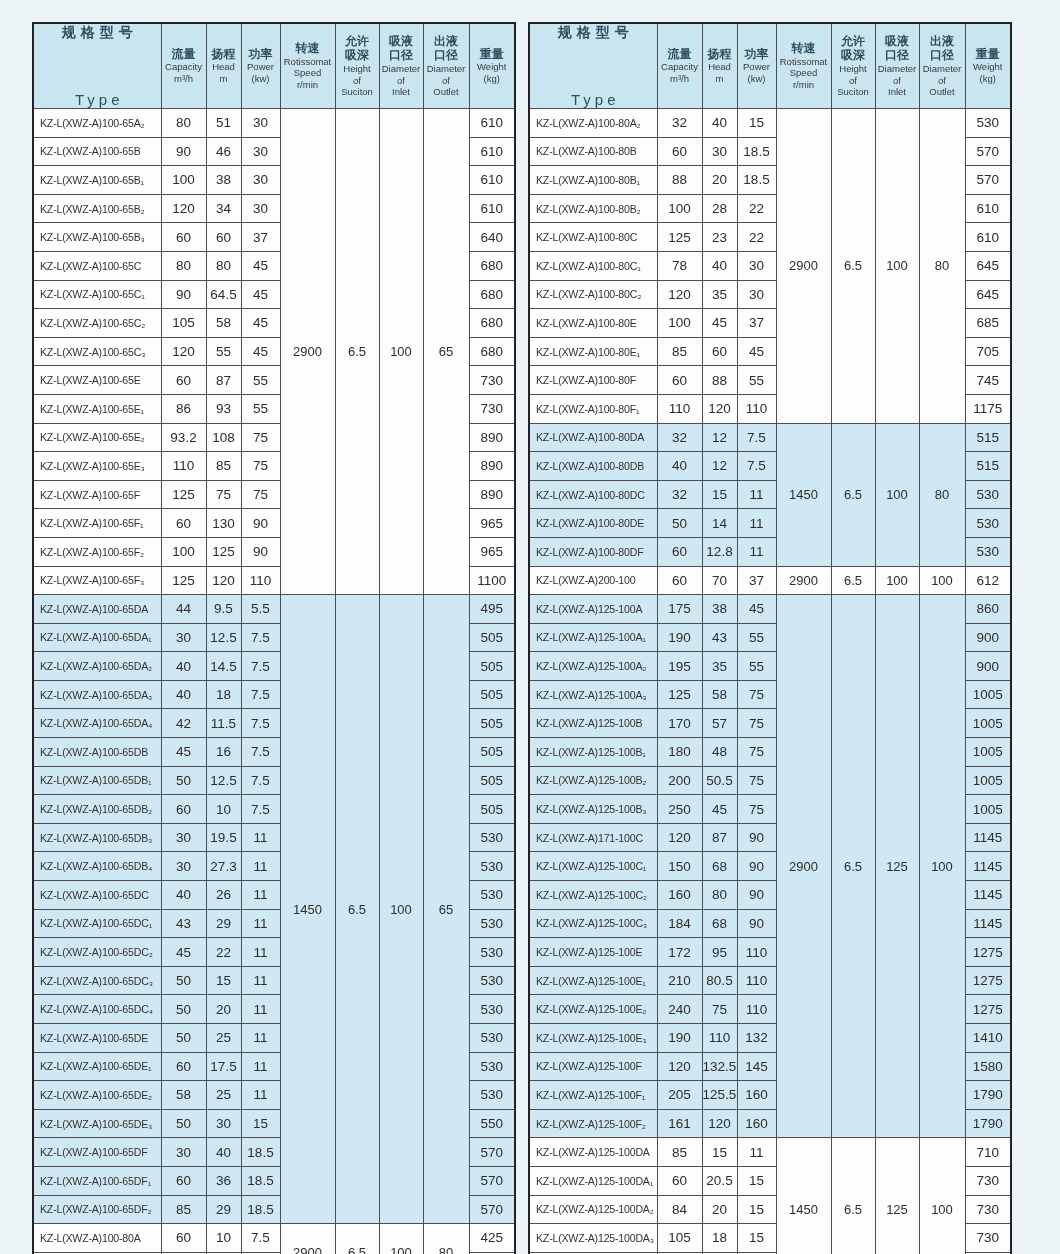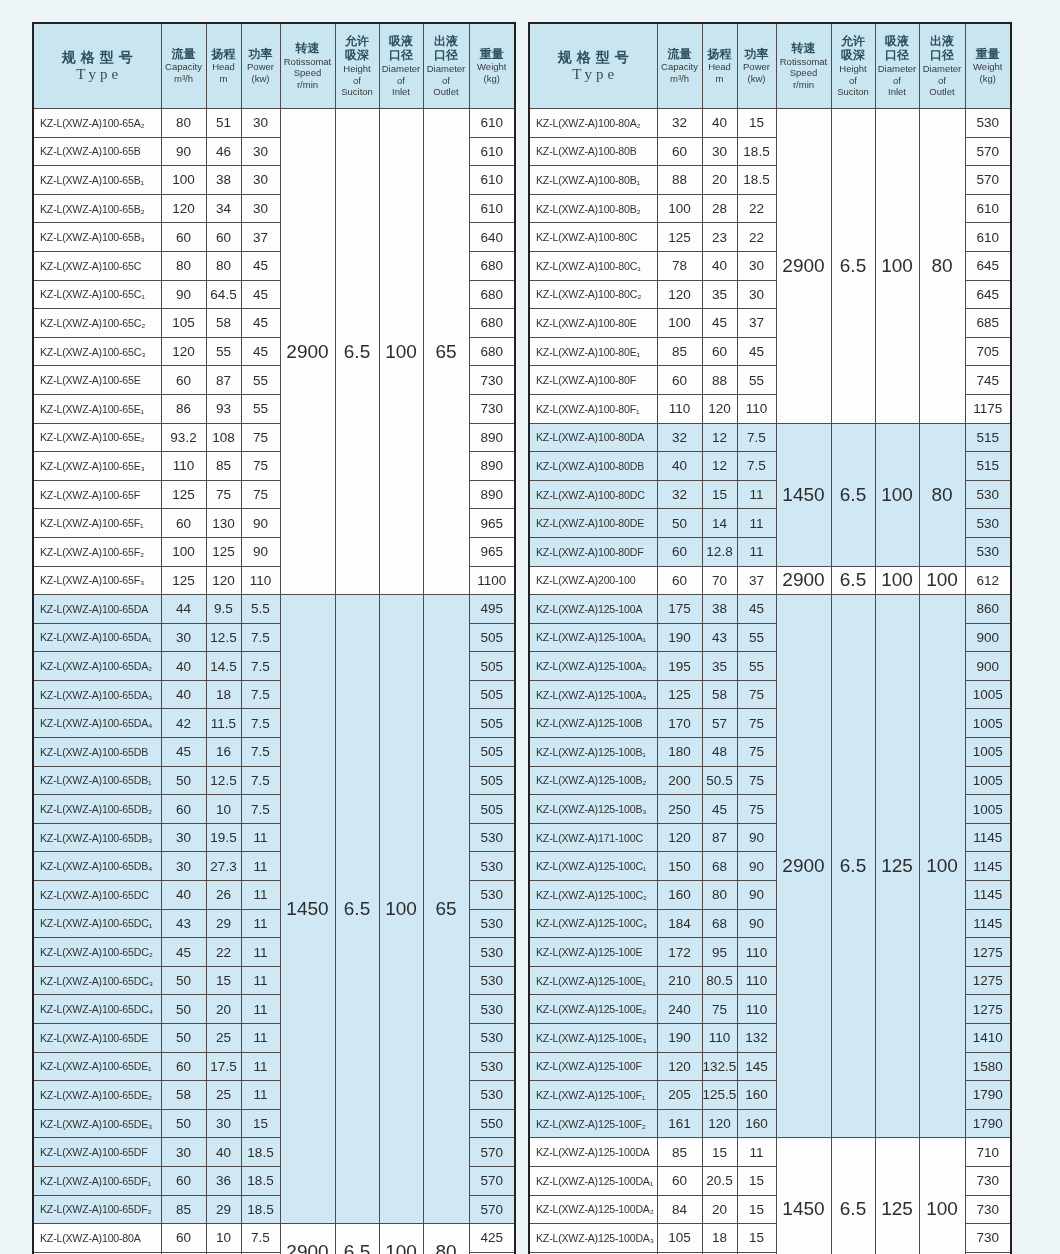--- a/index.html
+++ b/index.html
@@ -35,37 +35,37 @@
     background:#c9e5f0;
     font-weight:normal;
   }
   .hcell{
     display:flex;flex-direction:column;
     justify-content:center;align-items:center;
     gap:1px;height:100%;
   }
   .hcell .cn{font-size:12px;line-height:1.15;color:#254;color:#2f4f5f;font-weight:bold;}
   .hcell .en{font-size:9.5px;line-height:1.1;color:#3a3a3a;}
-  .hcell-type{justify-content:center;padding:8px 0;}
+  .hcell-type{justify-content:space-between;padding:8px 0;}
   .hcell-type .cn{font-size:14px;letter-spacing:5px;text-indent:5px;}
-  .hcell-type .en{font-size:15px;letter-spacing:4px;text-indent:4px;color:#2f4f5f;font-family:Liberation Serif, serif;}
+  .hcell-type .en{font-size:15px;letter-spacing:4px;text-indent:4px;color:#2f4f5f;}
   .spec tbody td{
     height:27.6px;
     text-align:center;
     font-size:13.5px;
     background:#fdfdfd;
   }
   .spec td.type{
     text-align:left;
     padding-left:6px;
     font-size:10.6px;
     letter-spacing:-0.2px;
     color:#333;
   }
-  .spec td.merged{font-size:19px;}
+  .spec td.merged{font-size:13px;}
   .spec td.tint{background:#cfe8f3;}
 </style>
 </head>
 <body>
 
 <div class="page">
   <table class="spec">
       <colgroup>
         <col style="width: 128px;">
         <col style="width: 45px;">

